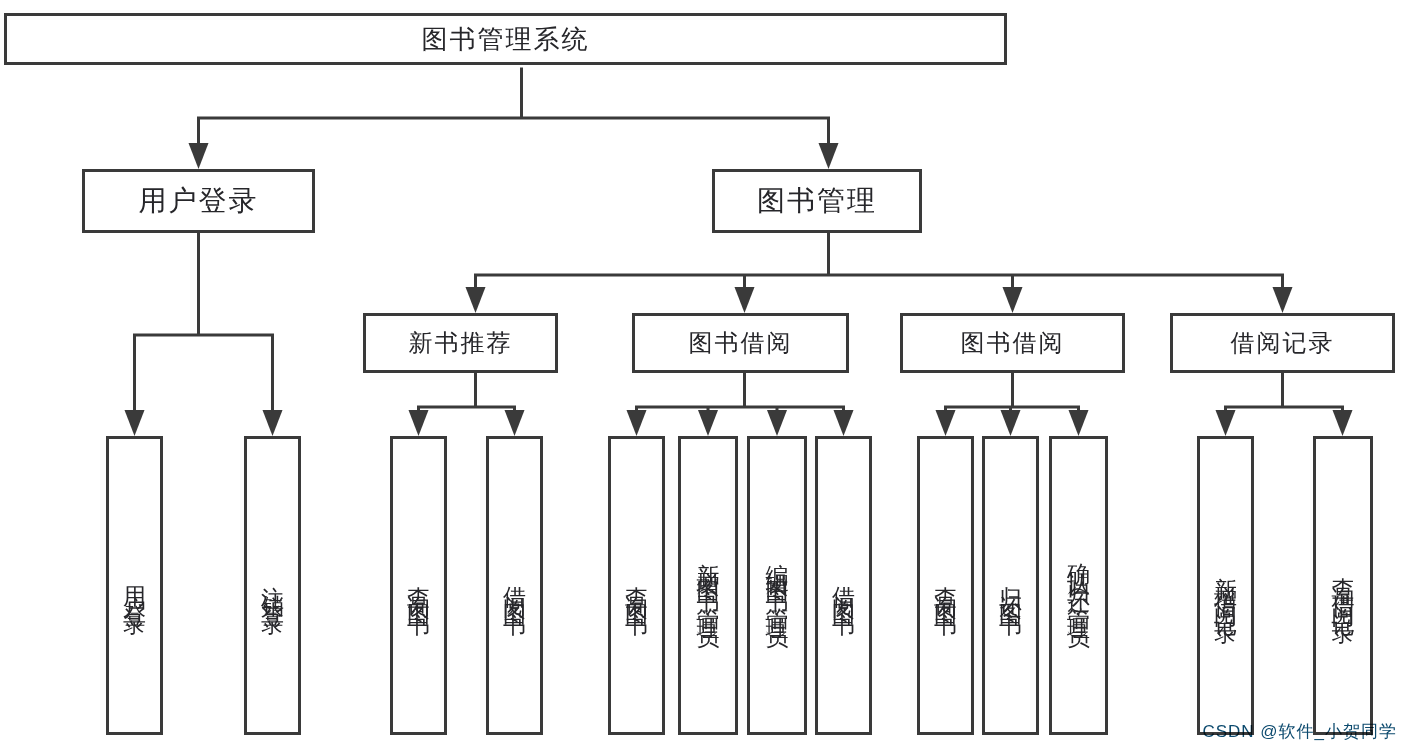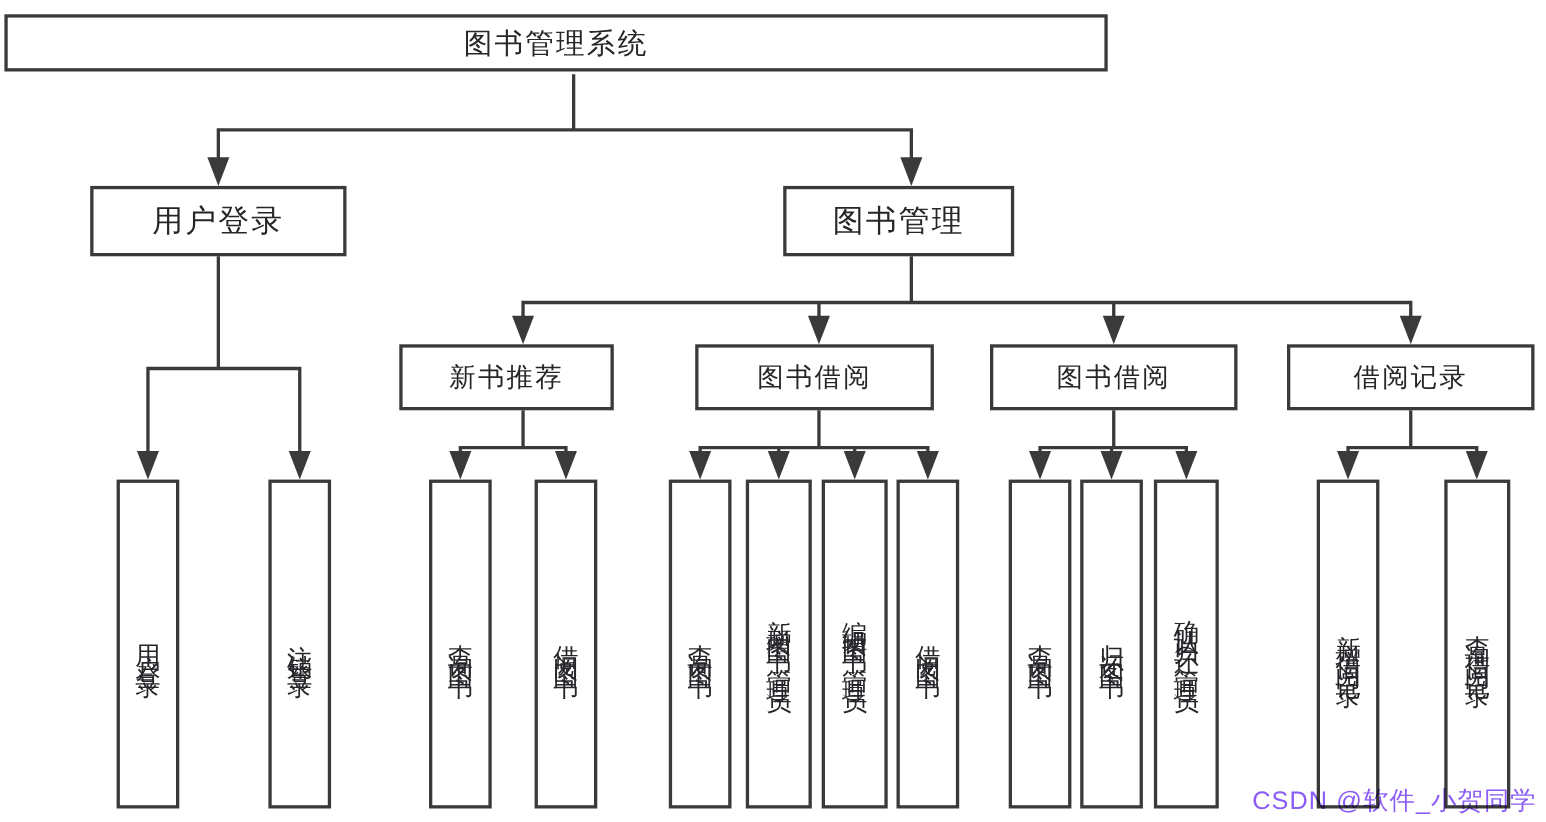--- a/index.html
+++ b/index.html
@@ -17,21 +17,21 @@
   .node.hnode span { letter-spacing:2px; white-space:nowrap; }
   .root-node span { font-size:26px; }
   .l2-node span   { font-size:28px; }
   .l3-node span   { font-size:24px; }
   .vnode span {
     writing-mode:vertical-rl; text-orientation:upright;
     font-size:23px; letter-spacing:9px; line-height:1;
   }
   .watermark {
     position:absolute; right:8px; bottom:4px; z-index:5;
-    font-size:23px; letter-spacing:1px; color:#8b5cf6;
+    font-size:17px; letter-spacing:1px; color:#0c4a6e;
     mix-blend-mode:multiply; white-space:nowrap;
   }
 </style>
 </head>
 <body>
 
 <div class="canvas">
 
   <svg class="connectors" width="1405" height="747" viewBox="0 0 1405 747">
     <g stroke="#3a3a3a" stroke-width="3" fill="none" stroke-linecap="square">

